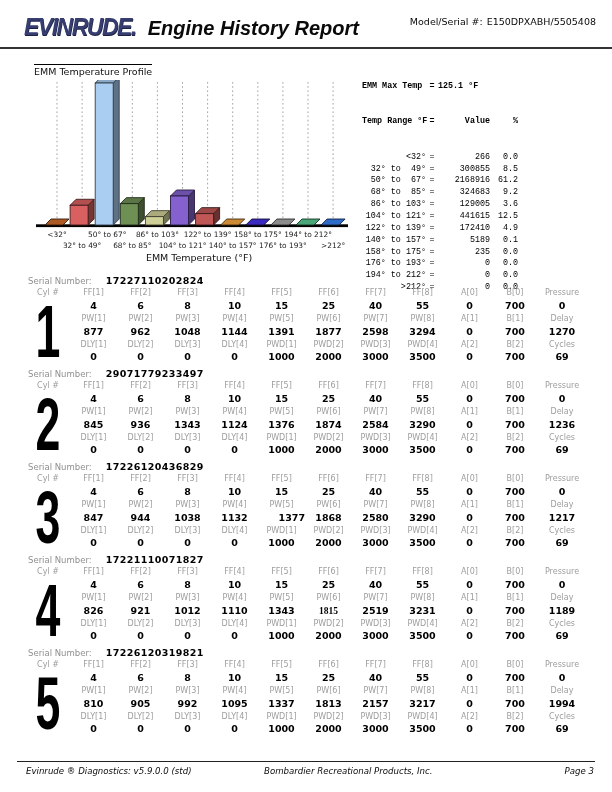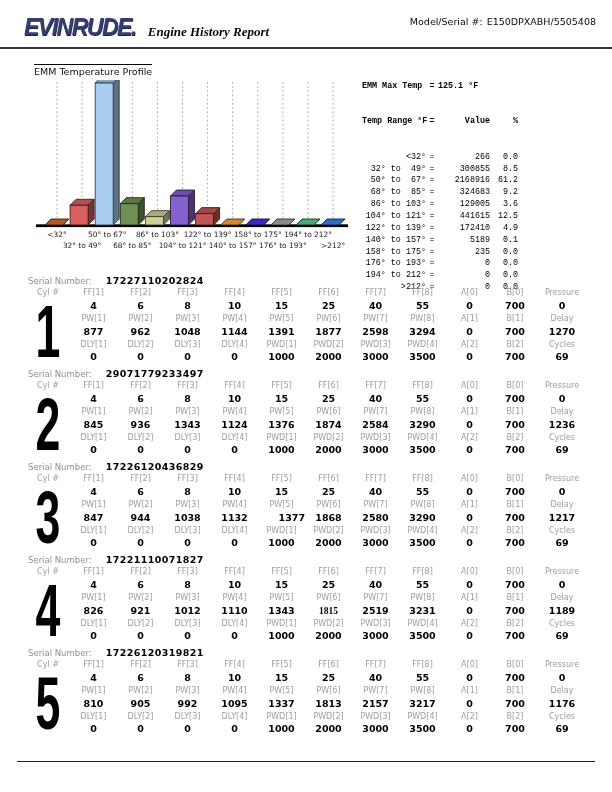--- a/index.html
+++ b/index.html
@@ -5,22 +5,22 @@
   * { margin:0; padding:0; box-sizing:border-box; }
   html,body { width:612px; height:792px; background:#fff; font-family:"DejaVu Sans", sans-serif; }
   .page { position:relative; width:612px; height:792px; background:#fff; overflow:hidden; }
 
   
   .header { position:absolute; top:14px; left:24px; right:16px; height:32px; }
   .brand-row { display:flex; align-items:flex-end; }
   .logo { font-family:"Liberation Sans", sans-serif; font-weight:bold; font-style:italic;
           font-size:23px; color:#363d70; letter-spacing:-1.5px;
           text-shadow:0.5px 0.5px 0 #1c2142; }
-  .report-title { font-family:Liberation Serif, serif; font-weight:bold; font-style:italic;
-                  font-size:13px; color:#0a0a0a; margin-left:12px; padding-bottom:1px; }
+  .report-title { font-family:Liberation Sans, sans-serif; font-weight:bold; font-style:italic;
+                  font-size:20px; color:#0a0a0a; margin-left:12px; padding-bottom:1px; }
   .meta { position:absolute; right:0; top:1px; text-align:right; font-size:9.5px; color:#0a0a0a; line-height:13.5px; }
   .meta-line span { display:inline; }
   .meta-label { margin-right:4px; }
   .header-rule { position:absolute; top:47px; left:0; width:612px; height:2px; background:#333; }
 
   
   .chart { position:absolute; left:28px; top:60px; width:342px; height:212px; }
   .chart-title { display:inline-block; margin-left:6px; font-size:9.5px; color:#111;
                  border-top:1.2px solid #000; padding-top:1px; }
   .chart-svg { position:absolute; left:0; top:20px; }
@@ -149,20 +149,21 @@
         <text x="104.30000000000001" y="167.5" text-anchor="middle" font-size="7.4" fill="#1a1a1a">68° to 85°</text>
         <text x="129.4" y="157" text-anchor="middle" font-size="7.4" fill="#1a1a1a">86° to 103°</text>
         <text x="154.5" y="167.5" text-anchor="middle" font-size="7.4" fill="#1a1a1a">104° to 121°</text>
         <text x="179.60000000000002" y="157" text-anchor="middle" font-size="7.4" fill="#1a1a1a">122° to 139°</text>
         <text x="204.70000000000002" y="167.5" text-anchor="middle" font-size="7.4" fill="#1a1a1a">140° to 157°</text>
         <text x="229.8" y="157" text-anchor="middle" font-size="7.4" fill="#1a1a1a">158° to 175°</text>
         <text x="254.9" y="167.5" text-anchor="middle" font-size="7.4" fill="#1a1a1a">176° to 193°</text>
         <text x="280" y="157" text-anchor="middle" font-size="7.4" fill="#1a1a1a">194° to 212°</text>
         <text x="305.1" y="167.5" text-anchor="middle" font-size="7.4" fill="#1a1a1a">&gt;212°</text>
       </svg>
+    <div class="chart-xlabel">EMM Temperature (°F)</div>
   </div>
 
   <div class="temp-table">
     <div class="temp-row t-bold">
       <span class="t-range t-left">EMM Max Temp</span><span class="t-eq">=</span><span class="t-val t-left">125.1 °F</span>
     </div>
     <div class="temp-row t-bold">
       <span class="t-range t-left">Temp Range °F</span><span class="t-eq">=</span><span class="t-val">Value</span><span class="t-pct">%</span>
     </div>
     <div id="temp-rows"><div class="temp-row"><span class="t-range">&lt;32°</span><span class="t-eq">=</span><span class="t-val">266</span><span class="t-pct">0.0</span></div><div class="temp-row"><span class="t-range">32° to  49°</span><span class="t-eq">=</span><span class="t-val">300855</span><span class="t-pct">8.5</span></div><div class="temp-row"><span class="t-range">50° to  67°</span><span class="t-eq">=</span><span class="t-val">2168916</span><span class="t-pct">61.2</span></div><div class="temp-row"><span class="t-range">68° to  85°</span><span class="t-eq">=</span><span class="t-val">324683</span><span class="t-pct">9.2</span></div><div class="temp-row"><span class="t-range">86° to 103°</span><span class="t-eq">=</span><span class="t-val">129005</span><span class="t-pct">3.6</span></div><div class="temp-row"><span class="t-range">104° to 121°</span><span class="t-eq">=</span><span class="t-val">441615</span><span class="t-pct">12.5</span></div><div class="temp-row"><span class="t-range">122° to 139°</span><span class="t-eq">=</span><span class="t-val">172410</span><span class="t-pct">4.9</span></div><div class="temp-row"><span class="t-range">140° to 157°</span><span class="t-eq">=</span><span class="t-val">5189</span><span class="t-pct">0.1</span></div><div class="temp-row"><span class="t-range">158° to 175°</span><span class="t-eq">=</span><span class="t-val">235</span><span class="t-pct">0.0</span></div><div class="temp-row"><span class="t-range">176° to 193°</span><span class="t-eq">=</span><span class="t-val">0</span><span class="t-pct">0.0</span></div><div class="temp-row"><span class="t-range">194° to 212°</span><span class="t-eq">=</span><span class="t-val">0</span><span class="t-pct">0.0</span></div><div class="temp-row"><span class="t-range">&gt;212°</span><span class="t-eq">=</span><span class="t-val">0</span><span class="t-pct">0.0</span></div></div>
@@ -517,21 +518,21 @@
           <div class="vcell" style="grid-area: 4 / 2;">810</div>
           <div class="vcell" style="grid-area: 4 / 3;">905</div>
           <div class="vcell" style="grid-area: 4 / 4;">992</div>
           <div class="vcell" style="grid-area: 4 / 5;">1095</div>
           <div class="vcell" style="grid-area: 4 / 6;">1337</div>
           <div class="vcell" style="grid-area: 4 / 7;">1813</div>
           <div class="vcell" style="grid-area: 4 / 8;">2157</div>
           <div class="vcell" style="grid-area: 4 / 9;">3217</div>
           <div class="vcell" style="grid-area: 4 / 10;">0</div>
           <div class="vcell" style="grid-area: 4 / 11;">700</div>
-          <div class="vcell" style="grid-area: 4 / 12;">1176</div>
+          <div class="vcell" style="grid-area: 4 / 12;">1994</div>
           <div class="hcell" style="grid-area: 5 / 2;">DLY[1]</div>
           <div class="hcell" style="grid-area: 5 / 3;">DLY[2]</div>
           <div class="hcell" style="grid-area: 5 / 4;">DLY[3]</div>
           <div class="hcell" style="grid-area: 5 / 5;">DLY[4]</div>
           <div class="hcell" style="grid-area: 5 / 6;">PWD[1]</div>
           <div class="hcell" style="grid-area: 5 / 7;">PWD[2]</div>
           <div class="hcell" style="grid-area: 5 / 8;">PWD[3]</div>
           <div class="hcell" style="grid-area: 5 / 9;">PWD[4]</div>
           <div class="hcell" style="grid-area: 5 / 10;">A[2]</div>
           <div class="hcell" style="grid-area: 5 / 11;">B[2]</div>
@@ -545,14 +546,19 @@
           <div class="vcell" style="grid-area: 6 / 8;">3000</div>
           <div class="vcell" style="grid-area: 6 / 9;">3500</div>
           <div class="vcell" style="grid-area: 6 / 10;">0</div>
           <div class="vcell" style="grid-area: 6 / 11;">700</div>
           <div class="vcell" style="grid-area: 6 / 12;">69</div>
         </div>
       </div>
     </div>
 
   <div class="footer-rule"></div>
+  <div class="footer">
+    <span class="footer-left">Evinrude ® Diagnostics: v5.9.0.0 (std)</span>
+    <span class="footer-center">Bombardier Recreational Products, Inc.</span>
+    <span class="footer-right">Page 3</span>
+  </div>
 
 </div>
 
 </body></html>

